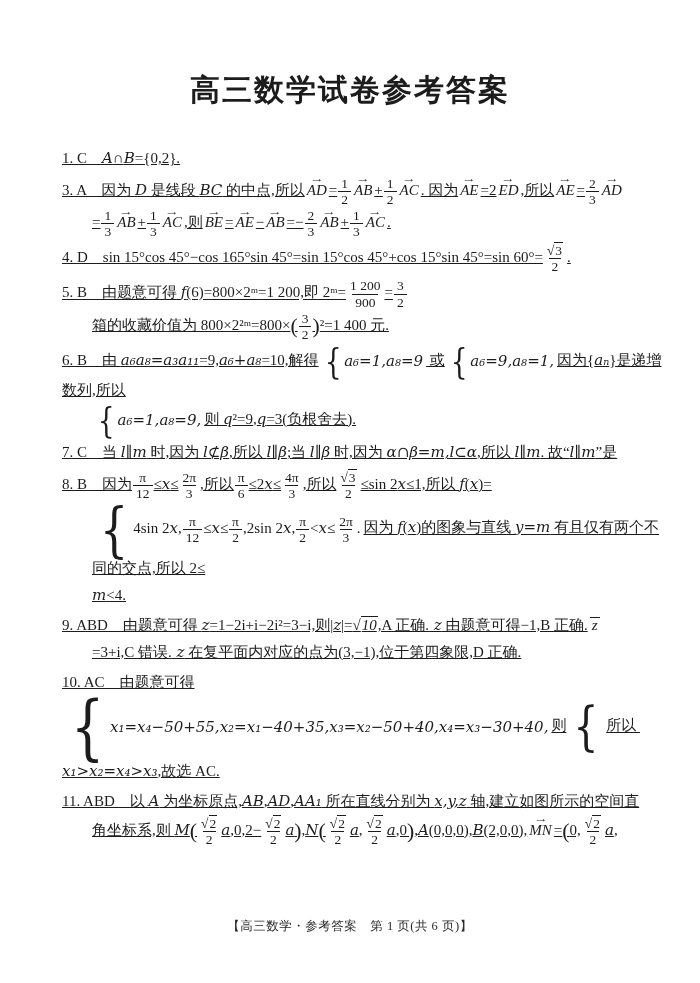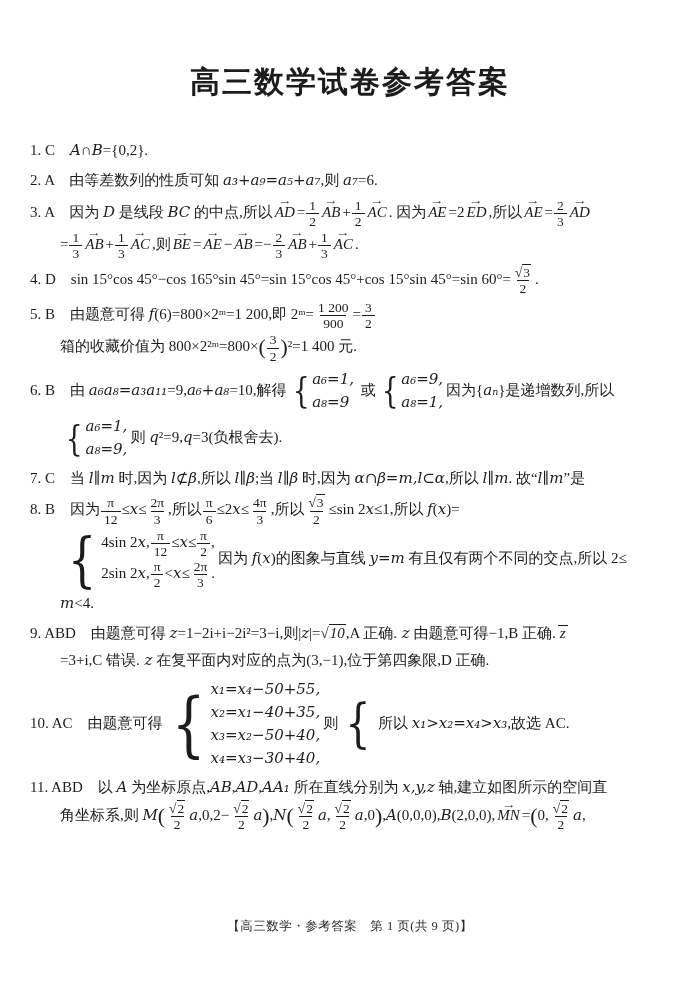--- a/index.html
+++ b/index.html
@@ -10,27 +10,28 @@
     background:#ffffff;
     overflow:hidden;
     font-family:"Liberation Serif","DejaVu Serif",serif;
     color:#1c1c1c;
   }
   .title{
     text-align:center;
     font-size:30px;
     font-weight:bold;
     letter-spacing:2px;
-    margin:0;
+    margin:8px;
     padding-top:62px;
   }
   .content{
-    margin:34px 38px 0 30px;
+    margin:34px 38px 0 62px;
     font-size:15px;
     line-height:1.72;
+    text-decoration:underline;
   }
   .item{margin-bottom:3px;}
   .row{padding-top:1px;}
   .row.ind{margin-left:30px;}
   .tk{white-space:pre-wrap;}
   .m{font-style:italic;font-family:"DejaVu Serif","Liberation Serif",serif;}
   
   .frac{
     display:inline-flex;flex-direction:column;align-items:center;
     vertical-align:middle;line-height:1.12;font-size:0.9em;
@@ -62,44 +63,41 @@
   
   .cases{
     display:inline-flex;align-items:center;
     vertical-align:middle;margin:0 3px;
   }
   .cases .brace{
     line-height:0.9;font-weight:400;
     font-family:"DejaVu Serif",serif;
     transform:scaleX(0.75);
   }
-  .cases .crows{display:inline-flex;flex-direction:column;justify-content:flex-end;}
+  .cases .crows{display:inline-flex;flex-direction:row;justify-content:flex-end;}
   .cases .crow{line-height:1.55;white-space:nowrap;}
   
   .bp{
     font-size:1.45em;vertical-align:middle;line-height:0.9;
     font-weight:300;font-style:normal;
   }
   .footer{
     position:absolute;left:0;right:0;bottom:48px;
     text-align:center;font-size:12.5px;color:#2a2a2a;
     letter-spacing:0.5px;
   }
 </style>
 </head>
 <body>
 
 <div class="page">
   <h1 class="title">高三数学试卷参考答案</h1>
   <div class="content" id="content">
       <div class="item">
         <div class="row"><span class="tk">1. C　</span><span class="tk m">A</span><span class="tk">∩</span><span class="tk m">B</span><span class="tk">={0,2}.</span></div>
-      </div>
-      <div class="item">
-        <div class="row"><span class="tk">2. A　由等差数列的性质可知 </span><span class="tk m">a₃+a₉=a₅+a₇</span><span class="tk">,则 </span><span class="tk m">a₇</span><span class="tk">=6.</span></div>
       </div>
       <div class="item">
         <div class="row"><span class="tk">3. A　因为 </span><span class="tk m">D</span><span class="tk"> 是线段 </span><span class="tk m">BC</span><span class="tk"> 的中点,所以</span><span class="vec">AD</span><span class="tk">=</span><span class="frac">
             <span class="num">1</span>
             <span class="den">2</span>
           </span><span class="vec">AB</span><span class="tk">+</span><span class="frac">
             <span class="num">1</span>
             <span class="den">2</span>
           </span><span class="vec">AC</span><span class="tk">. 因为</span><span class="vec">AE</span><span class="tk">=2</span><span class="vec">ED</span><span class="tk">,所以</span><span class="vec">AE</span><span class="tk">=</span><span class="frac">
             <span class="num">2</span>
@@ -231,14 +229,14 @@
             <span class="den">2</span>
           </span><span class="tk m">a</span><span class="tk">,</span><span class="frac">
             <span class="num"><span class="sqrt"><span class="sign">√</span><span class="body">2</span></span></span>
             <span class="den">2</span>
           </span><span class="tk m">a</span><span class="tk">,0</span><span class="bp">)</span><span class="tk">,</span><span class="tk m">A</span><span class="tk">(0,0,0),</span><span class="tk m">B</span><span class="tk">(2,0,0),</span><span class="vec">MN</span><span class="tk">=</span><span class="bp">(</span><span class="tk">0,</span><span class="frac">
             <span class="num"><span class="sqrt"><span class="sign">√</span><span class="body">2</span></span></span>
             <span class="den">2</span>
           </span><span class="tk m">a</span><span class="tk">,</span></div>
       </div>
     </div>
-  <div class="footer">【高三数学・参考答案　第 1 页(共 9 页)】</div>
+  <div class="footer">【高三数学・参考答案　第 1 页(共 6 页)】</div>
 </div>
 
 </body></html>

